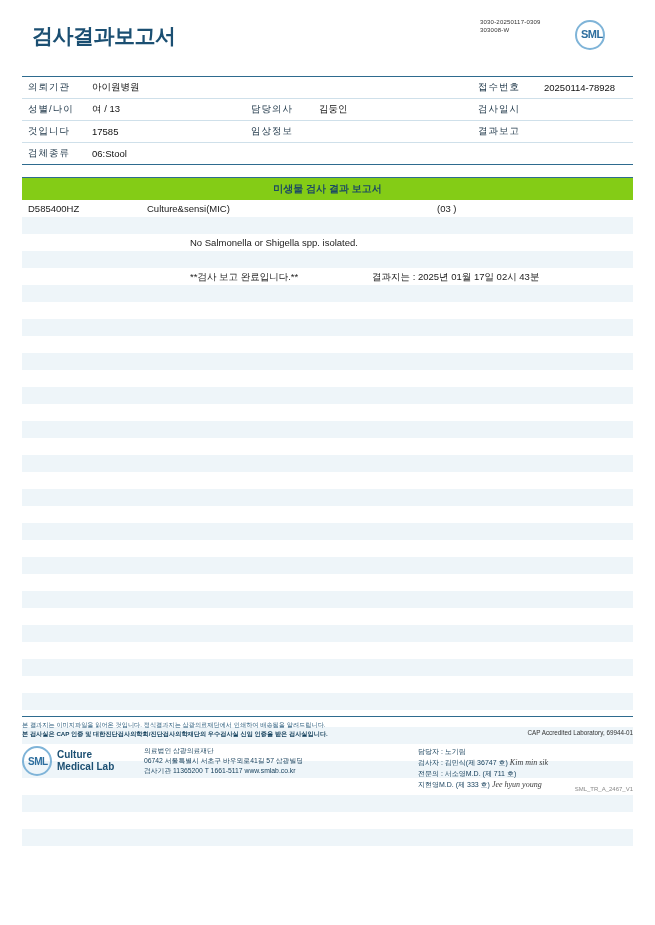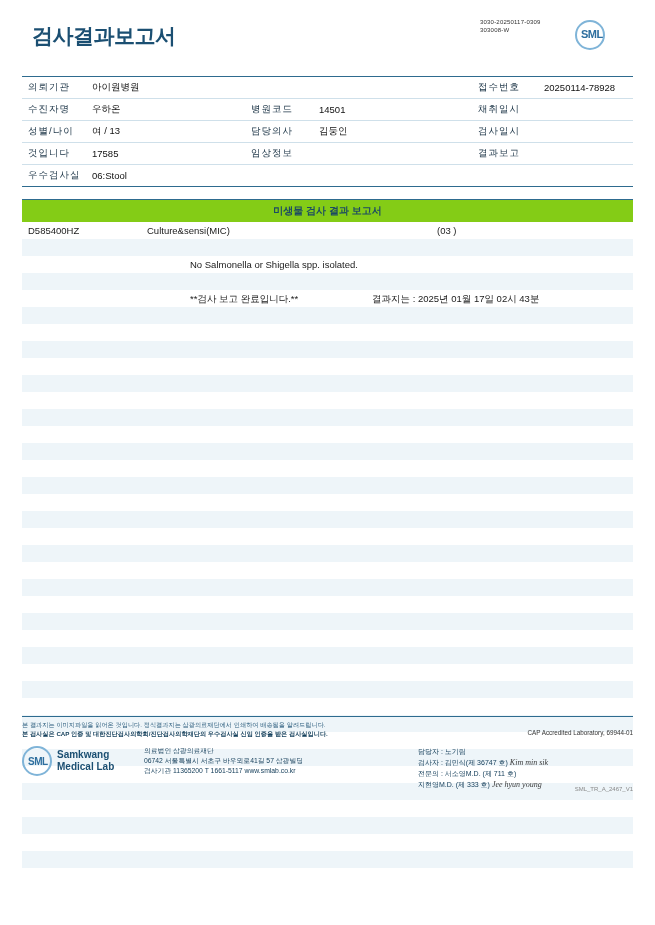--- a/index.html
+++ b/index.html
@@ -245,45 +245,37 @@
     <tbody>
         <tr>
       <td class="lbl c1">의뢰기관</td>
       <td class="val c2">아이원병원</td>
       <td class="lbl c3"></td>
       <td class="val c4"></td>
       <td class="lbl c5">접수번호</td>
       <td class="val c6">20250114-78928</td>
     </tr>
     <tr>
-      <td class="lbl">수진자명</td>
-      <td class="val">우하온</td>
-      <td class="lbl">병원코드</td>
-      <td class="val">14501</td>
-      <td class="lbl">채취일시</td>
-      <td class="val"></td>
-    </tr>
-    <tr>
       <td class="lbl">성별/나이</td>
       <td class="val">여 / 13</td>
       <td class="lbl">담당의사</td>
       <td class="val">김둥인</td>
       <td class="lbl">검사일시</td>
       <td class="val"></td>
     </tr>
     <tr>
       <td class="lbl">것입니다</td>
       <td class="val">17585</td>
       <td class="lbl">임상정보</td>
       <td class="val"></td>
       <td class="lbl">결과보고</td>
       <td class="val"></td>
     </tr>
     <tr>
-      <td class="lbl">우수검사실</td>
+      <td class="lbl">검체종류</td>
       <td class="val">06:Stool</td>
       <td class="lbl"></td>
       <td class="val"></td>
       <td class="lbl"></td>
       <td class="val"></td>
     </tr>
   </tbody>
     </table>
 
   <div class="result-head">미생물 검사 결과 보고서</div>
@@ -344,21 +336,21 @@
       <div class="b">본 검사실은 CAP 인증 및 대한진단검사의학회/진단검사의학재단의 우수검사실 신임 인증을 받은 검사실입니다.</div>
     </div>
     <div class="cap-line">CAP Accredited Laboratory, 69944-01</div>
 
     <div class="footer-main">
       <div class="foot-logo">
         <div class="circle2">
           <span>SML</span>
         </div>
         <div class="name">
-          <div>Samkwang</div>
+          <div>Culture</div>
           <div>Medical Lab</div>
         </div>
       </div>
 
       <div class="foot-addr">
         <div class="ctr">의료법인 삼광의료재단</div>
         <div>06742 서울특별시 서초구 바우뫼로41길 57 삼광빌딩</div>
         <div>검사기관 11365200 T 1661-5117 www.smlab.co.kr</div>
       </div>
 

